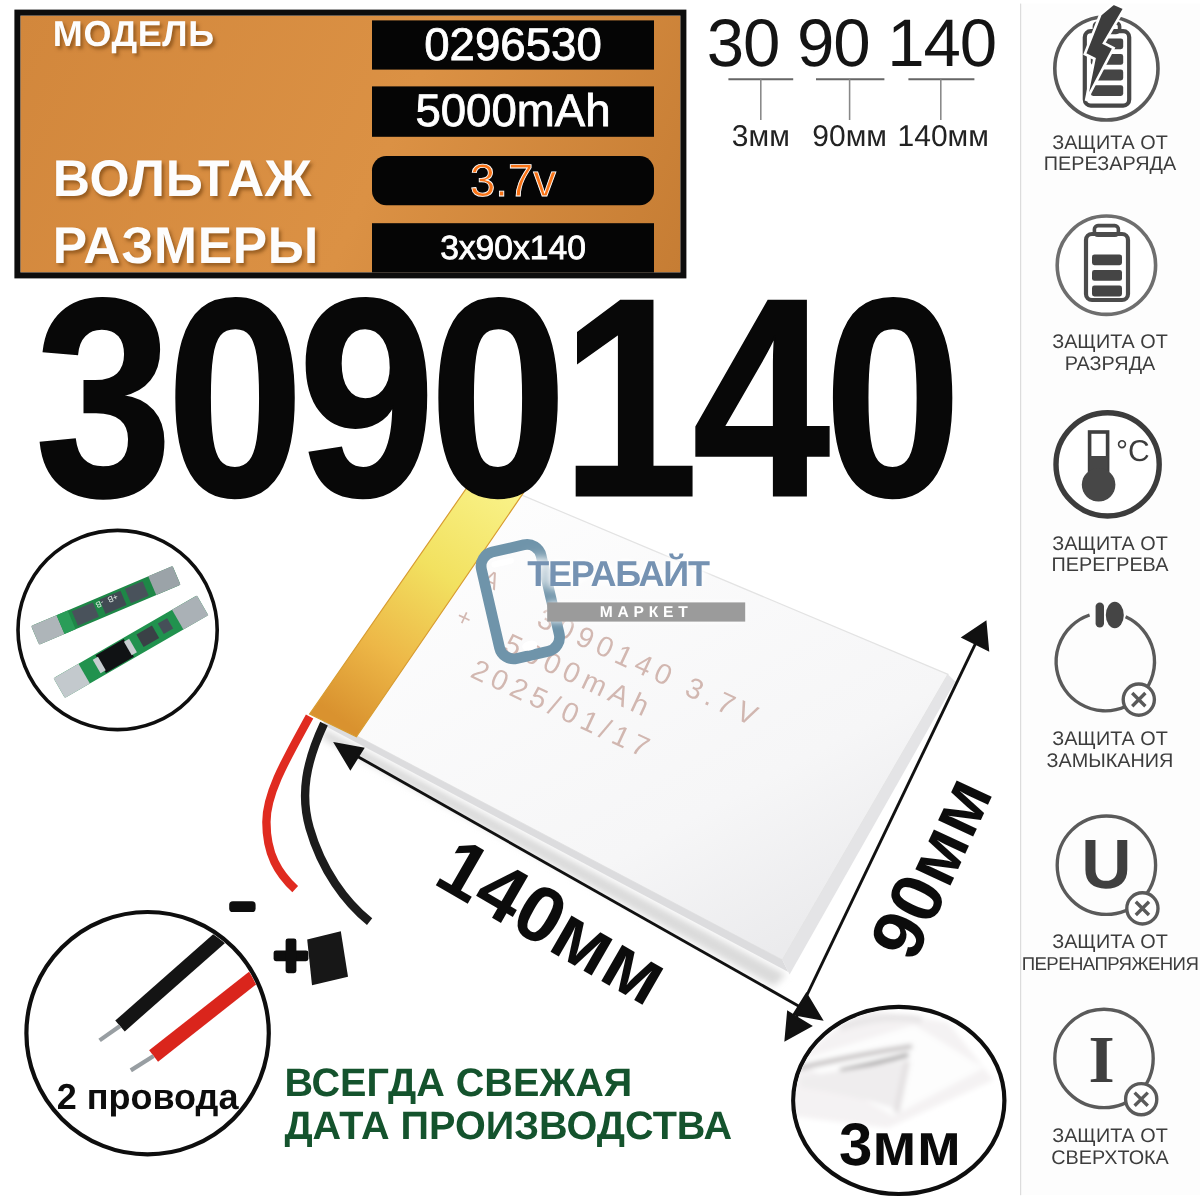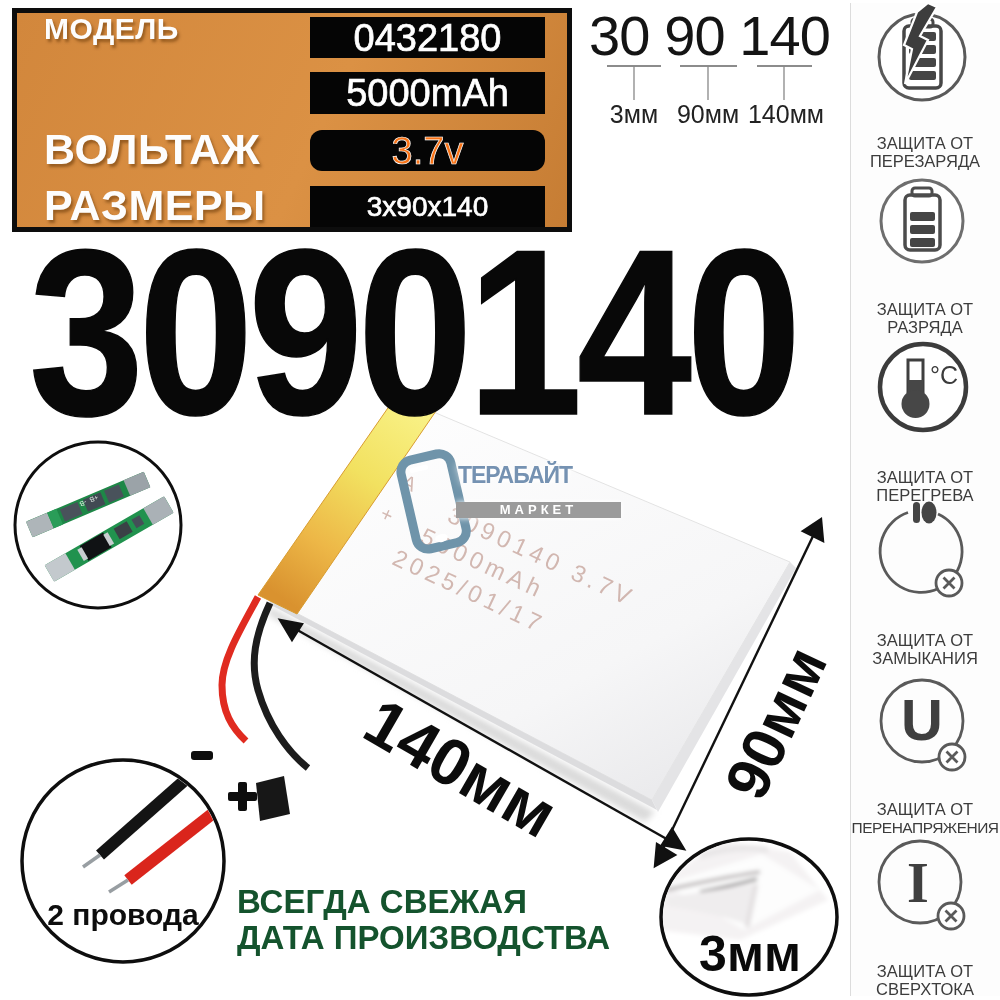--- a/index.html
+++ b/index.html
@@ -1,18 +1,18 @@
 <!DOCTYPE html>
 <html><head>
 <meta charset="utf-8">
 <style>
 html,body{margin:0;padding:0;}
 body{width:1000px;height:1000px;position:relative;background:#ffffff;font-family:"Liberation Sans",sans-serif;overflow:hidden;}
 .abs{position:absolute;}
-.cap{position:absolute;width:150px;text-align:center;font-size:16.5px;line-height:18px;color:#3c3c3c;margin-top:24px;}
+.cap{position:absolute;width:150px;text-align:center;font-size:16.5px;line-height:18px;color:#3c3c3c;}
 </style>
 </head>
 <body>
 
 <svg class="abs" style="left:0;top:0;" width="1000" height="1000" viewBox="0 0 1000 1000">
   <defs>
     <linearGradient id="tapeg" gradientUnits="userSpaceOnUse" x1="420" y1="405" x2="285" y2="600">
       <stop offset="0" stop-color="#f9f288"></stop>
       <stop offset="0.38" stop-color="#f2e160"></stop>
       <stop offset="0.72" stop-color="#edb747"></stop>
@@ -150,40 +150,40 @@
 
 <div class="abs" style="left:12px;top:8px;width:550px;height:214px;border:5px solid #0d0d0d;background:linear-gradient(115deg,#d2873c 0%,#db9144 55%,#c67d34 100%);">
 
   <div class="abs" style="left:27px;top:-1px;width:240px;text-align:left;font-size:30px;font-weight:bold;color:#fdfdfd;text-shadow:2px 3px 3px rgba(90,45,0,0.5);letter-spacing:0.5px;">МОДЕЛЬ</div>
 
 
   <div class="abs" style="left:27px;top:168px;width:240px;text-align:left;font-size:43px;font-weight:bold;color:#fdfdfd;text-shadow:2px 3px 3px rgba(90,45,0,0.5);letter-spacing:0.5px;">РАЗМЕРЫ</div>
 
   <div class="abs" style="left:27px;top:112px;width:240px;text-align:left;font-size:43px;font-weight:bold;color:#fdfdfd;text-shadow:2px 3px 3px rgba(90,45,0,0.5);letter-spacing:0.5px;">ВОЛЬТАЖ</div>
 
-  <div class="abs" style="left:293px;top:4px;width:235px;height:41px;background:#050505;color:#fff;font-size:38px;text-align:center;line-height:42px;-webkit-text-stroke:0.7px #fff;">0432180</div>
+  <div class="abs" style="left:293px;top:4px;width:235px;height:41px;background:#050505;color:#fff;font-size:38px;text-align:center;line-height:42px;-webkit-text-stroke:0.7px #fff;">0296530</div>
 
   <div class="abs" style="left:293px;top:59px;width:235px;height:42px;background:#050505;color:#fff;font-size:38px;text-align:center;line-height:43px;-webkit-text-stroke:0.7px #fff;">5000mAh</div>
 
   <div class="abs" style="left:293px;top:117px;width:235px;height:41px;background:#050505;color:#f97316;font-size:38px;text-align:center;line-height:42px;border-radius:12px;-webkit-text-stroke:0.7px #fff;">3.7v</div>
 
   <div class="abs" style="left:293px;top:173px;width:235px;height:41px;background:#050505;color:#fff;font-size:28px;text-align:center;line-height:42px;-webkit-text-stroke:0.7px #fff;">3x90x140</div>
 </div>
 
 <div class="abs" style="left:589px;top:3px;width:240px;font-size:56px;color:#141414;letter-spacing:-0.9px;">30&nbsp;90&nbsp;140</div>
 
 <div class="abs" style="left:594px;top:100px;width:80px;text-align:center;font-size:25px;color:#222;">3мм</div>
 
 <div class="abs" style="left:668px;top:100px;width:80px;text-align:center;font-size:25px;color:#222;">90мм</div>
 
 <div class="abs" style="left:744px;top:100px;width:84px;text-align:center;font-size:25px;color:#222;">140мм</div>
 
 <div class="abs" style="left:29px;top:214px;font-size:236px;font-weight:bold;color:#080808;line-height:1;letter-spacing:-6px;transform:scaleX(0.875);transform-origin:0 0;-webkit-text-stroke:1.5px #080808;">3090140</div>
 
-<div class="abs" style="left:430px;top:462px;width:170px;text-align:center;font-size:23px;font-weight:bold;color:#7592b2;letter-spacing:-1px;text-shadow:0 0 6px #fff,0 0 10px #fff,0 0 14px #fff;">ТЕРАБАЙТ</div>
+<div class="abs" style="left:430px;top:462px;width:170px;text-align:center;font-size:30px;font-weight:bold;color:#7592b2;letter-spacing:-1px;text-shadow:0 0 6px #fff,0 0 10px #fff,0 0 14px #fff;">ТЕРАБАЙТ</div>
 
 <div class="abs" style="left:456px;top:502px;width:165px;height:16px;background:#9b9b9b;color:#fff;font-size:13px;font-weight:bold;letter-spacing:4px;text-align:center;line-height:16px;box-shadow:0 0 6px #fff;">МАРКЕТ</div>
 
 <div class="abs" style="left:23px;top:898px;width:200px;text-align:center;font-size:30px;font-weight:bold;color:#0d0d0d;">2 провода</div>
 
 <div class="abs" style="left:237px;top:884px;width:400px;text-align:left;font-size:33px;font-weight:bold;color:#14532d;line-height:36px;">ВСЕГДА СВЕЖАЯ<br>ДАТА ПРОИЗВОДСТВА</div>
 
 <div class="abs" style="left:660px;top:925px;width:180px;text-align:center;font-size:50px;font-weight:bold;color:#0a0a0a;">3мм</div>
 
 <div class="abs" style="left:850px;top:3px;width:150px;height:993px;background:#fdfdfd;border-left:1px solid #dcdcdc;"></div>

